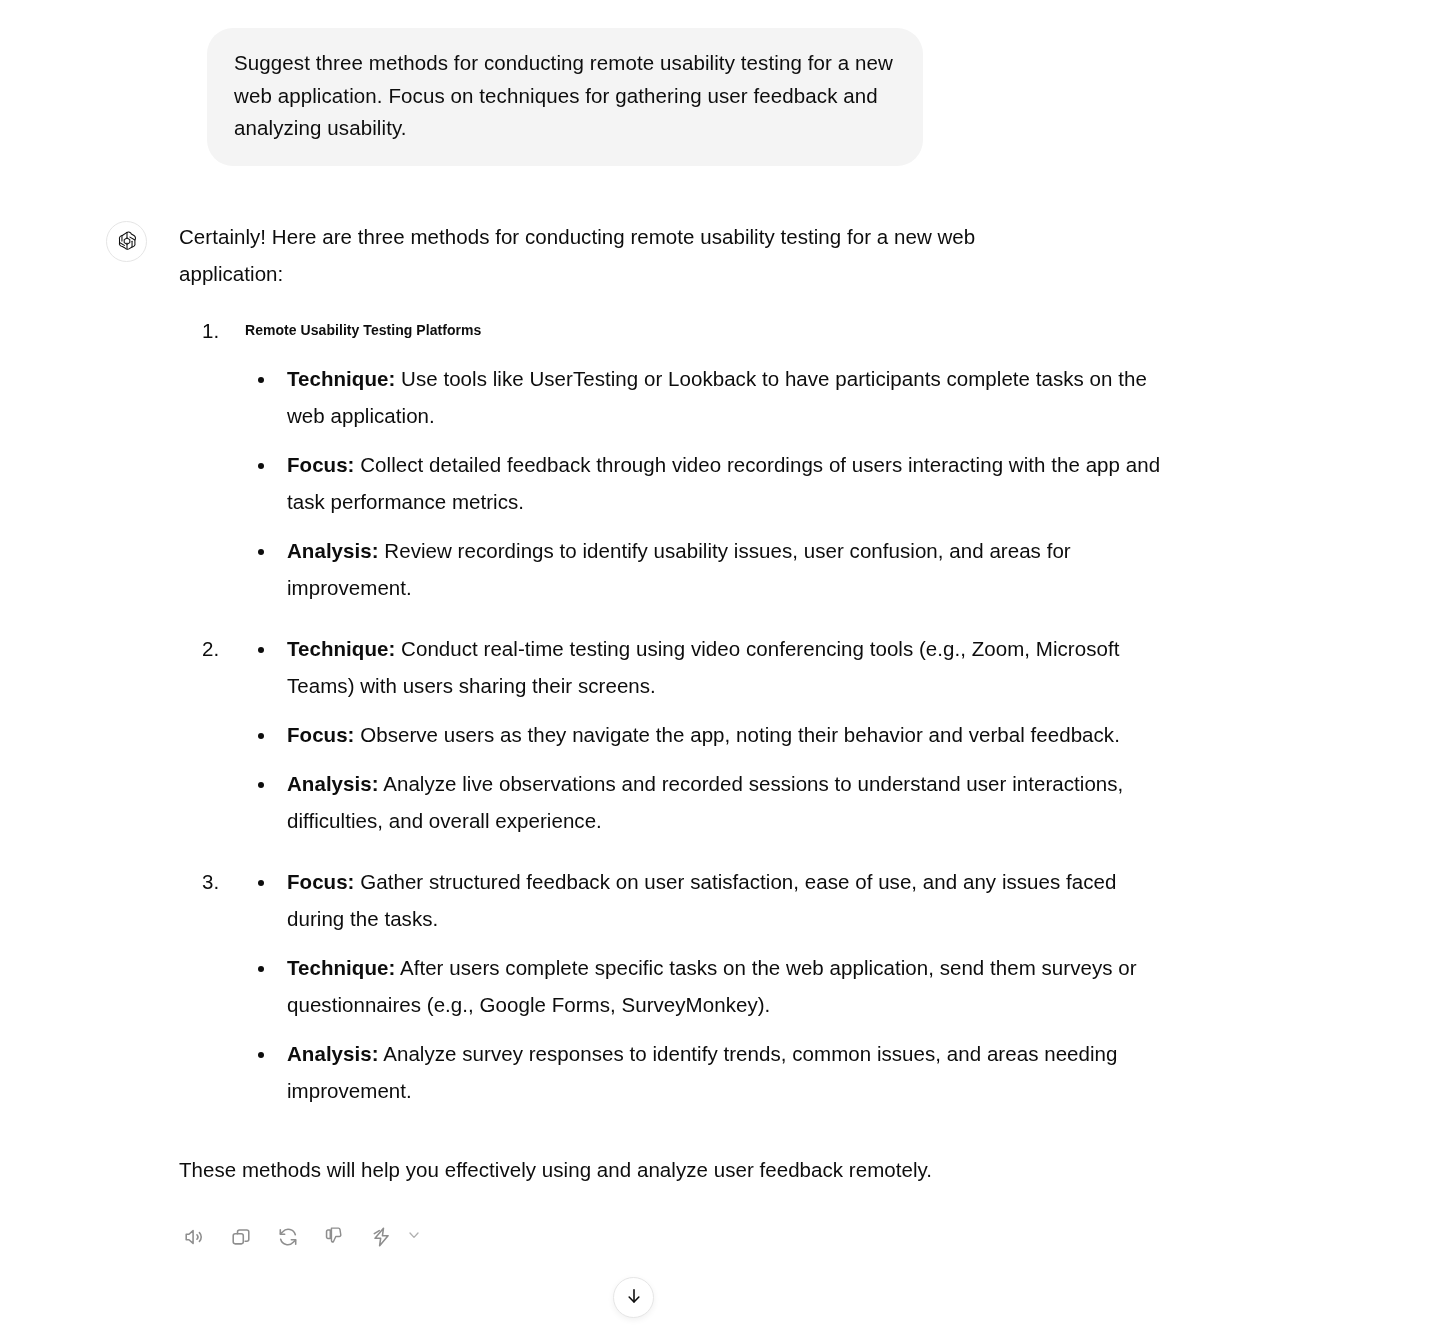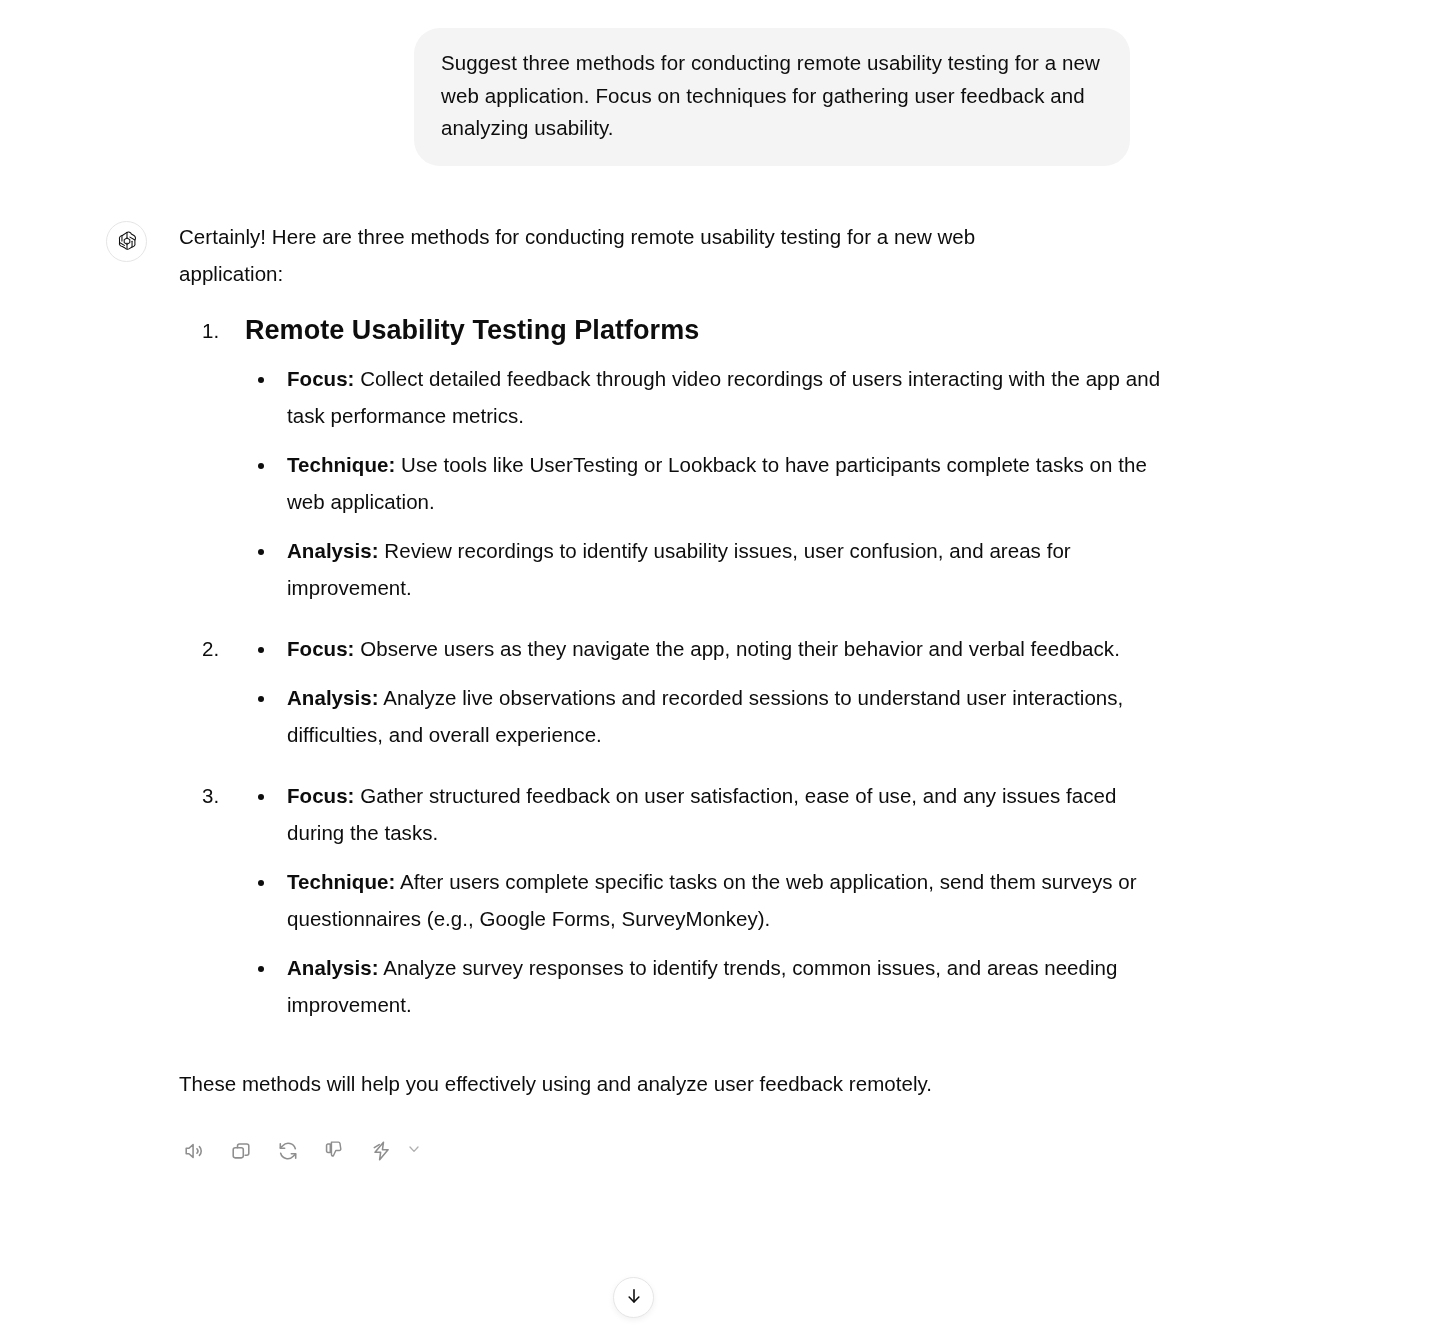--- a/index.html
+++ b/index.html
@@ -20,21 +20,21 @@
   .conversation {
     position: relative;
     width: 1433px;
     height: 1342px;
     box-sizing: border-box;
   }
 
   
   .user-turn {
     display: flex;
-    justify-content: flex-end;
+    justify-content: center;
     padding: 28px 303px 0 0;
   }
   .user-bubble {
     background: #f4f4f4;
     border-radius: 26px;
     padding: 19px 28px 21px 27px;
     max-width: 716px;
     box-sizing: border-box;
     font-size: 20.5px;
     line-height: 32.5px;
@@ -93,21 +93,21 @@
     content: counter(method) ".";
     position: absolute;
     left: 0;
     top: 0;
     font-size: 20.5px;
     line-height: 37px;
     color: #0d0d0d;
   }
   .method-title {
     font-weight: bold;
-    font-size: 27px;
+    font-size: 14px;
     line-height: 37px;
     display: block;
   }
 
   ul.detail-list {
     list-style: none;
     margin: 11px 0 24px 0;
     padding: 0;
   }
   ul.detail-list > li.detail-item {
@@ -222,33 +222,36 @@
     <div class="assistant-body">
 
       <p class="intro-para">Certainly! Here are three methods for conducting remote usability testing for a new web application:</p>
 
       <ol class="method-list">
 
         <li class="method-item">
           <span class="method-title">Remote Usability Testing Platforms</span>
           <ul class="detail-list">
             <li class="detail-item">
+              <span class="detail-label">Technique:</span><span> Use tools like UserTesting or Lookback to have participants complete tasks on the web application.</span>
+            </li>
+            <li class="detail-item">
               <span class="detail-label">Focus:</span><span> Collect detailed feedback through video recordings of users interacting with the app and task performance metrics.</span>
-            </li>
-            <li class="detail-item">
-              <span class="detail-label">Technique:</span><span> Use tools like UserTesting or Lookback to have participants complete tasks on the web application.</span>
             </li>
             <li class="detail-item">
               <span class="detail-label">Analysis:</span><span> Review recordings to identify usability issues, user confusion, and areas for improvement.</span>
             </li>
           </ul>
         </li>
 
         <li class="method-item">
           <ul class="detail-list">
+            <li class="detail-item">
+              <span class="detail-label">Technique:</span><span> Conduct real-time testing using video conferencing tools (e.g., Zoom, Microsoft Teams) with users sharing their screens.</span>
+            </li>
             <li class="detail-item">
               <span class="detail-label">Focus:</span><span> Observe users as they navigate the app, noting their behavior and verbal feedback.</span>
             </li>
             <li class="detail-item">
               <span class="detail-label">Analysis:</span><span> Analyze live observations and recorded sessions to understand user interactions, difficulties, and overall experience.</span>
             </li>
           </ul>
         </li>
 
         <li class="method-item">

